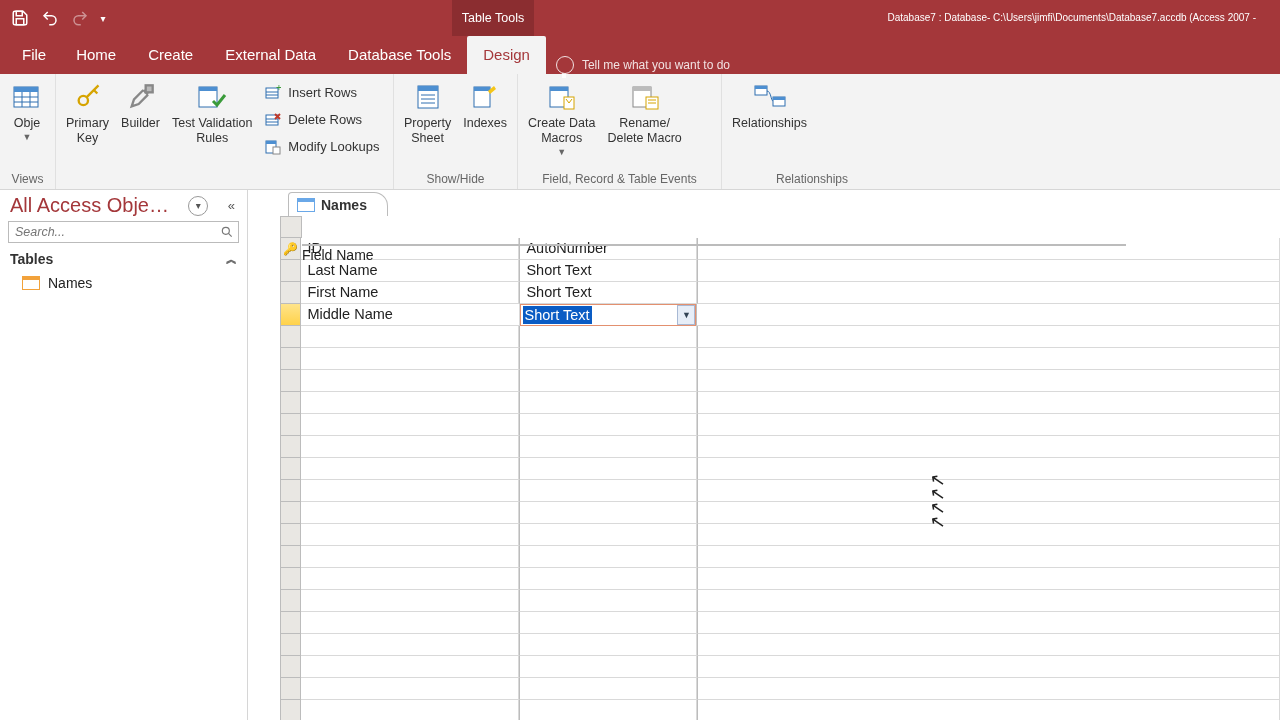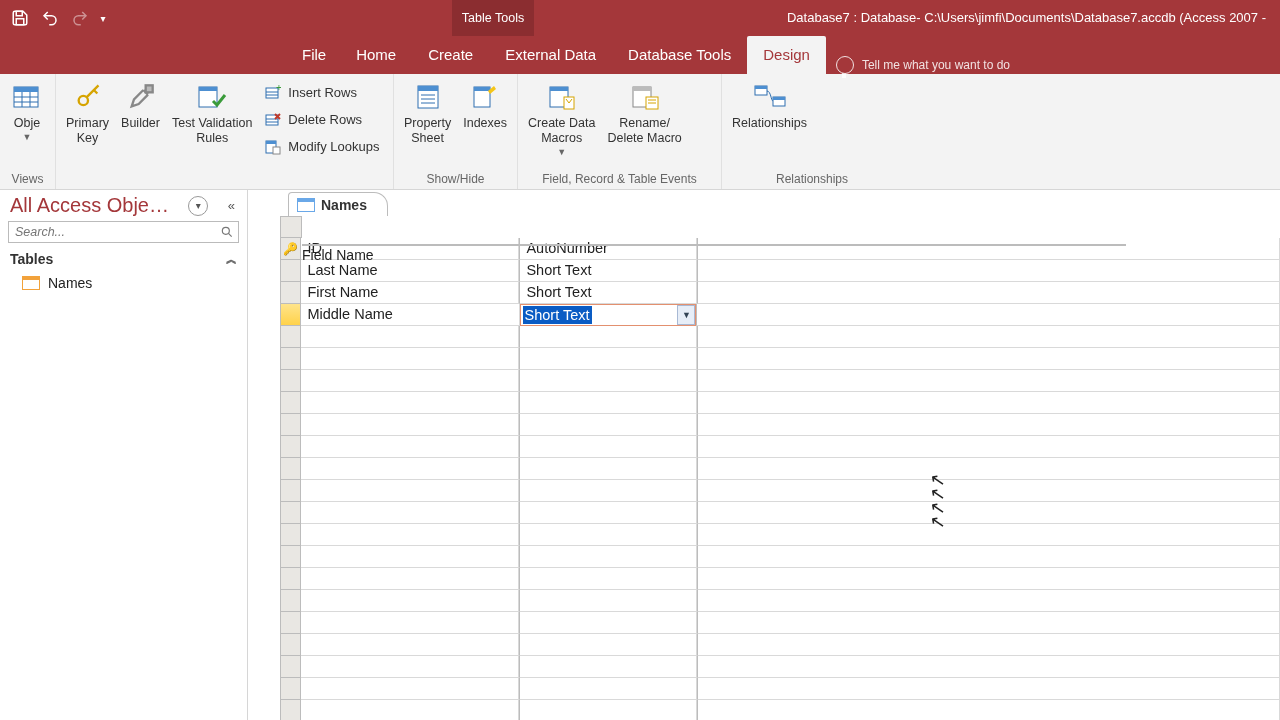--- a/index.html
+++ b/index.html
@@ -5,24 +5,24 @@
   * { box-sizing: border-box; margin: 0; padding: 0; font-family: "Segoe UI", Tahoma, sans-serif; }
   body { width: 1280px; height: 720px; overflow: hidden; background: #fff; font-size: 13px; color: #222; user-select: none; }
 
   
   .titlebar { height: 36px; background: #a4373a; display: flex; align-items: center; position: relative; }
   .qat { display: flex; align-items: center; gap: 2px; padding: 0 6px; height: 100%; }
   .qat-btn { width: 28px; height: 26px; display: flex; align-items: center; justify-content: center; color: #fff; }
   .qat-btn.disabled { opacity: .45; }
   .tabletools-wrap { position: absolute; left: 452px; top: 0; width: 82px; text-align: center; }
   .tabletools { height: 36px; line-height: 36px; color: #fff; font-size: 12.5px; background: #8b2d30; }
-  .title-text { position: absolute; right: 0; top: 0; height: 36px; line-height: 36px; color: #fff; font-size: 13px; padding-right: 14px; white-space: nowrap; }
-
-  
-  .ribbon-tabs { height: 38px; background: #a4373a; display: flex; align-items: flex-end; padding-left: 18px; position: relative; justify-content: center; }
+  .title-text { position: absolute; right: 0; top: 0; height: 36px; line-height: 36px; color: #fff; font-size: 10px; padding-right: 24px; white-space: nowrap; }
+
+  
+  .ribbon-tabs { height: 38px; background: #a4373a; display: flex; align-items: flex-end; padding-left: 8px; position: relative; }
   .ribbon-tab { padding: 0 16px; height: 38px; line-height: 38px; color: #fff; font-size: 15px; cursor: pointer; }
   .ribbon-tab.active { background: #f3f3f3; color: #a4373a; border-radius: 2px 2px 0 0; }
   .tellme { display: flex; align-items: center; color: #fff; margin-left: 10px; opacity: .85; font-size: 12px; }
   .tellme .bulb { width: 18px; height: 18px; border: 1.5px solid #fff; border-radius: 50%; margin-right: 8px; position: relative; }
   .tellme .bulb:after { content:""; position:absolute; bottom:-5px; left:5px; width:4px; height:5px; background:#fff; }
 
   
   .ribbon { height: 116px; background: #f3f3f3; border-bottom: 1px solid #d6d6d6; display: flex; }
   .rgroup { border-right: 1px solid #e0e0e0; display: flex; flex-direction: column; }
   .rgroup .body { flex: 1; display: flex; align-items: flex-start; padding: 4px 6px 0 6px; gap: 4px; }

